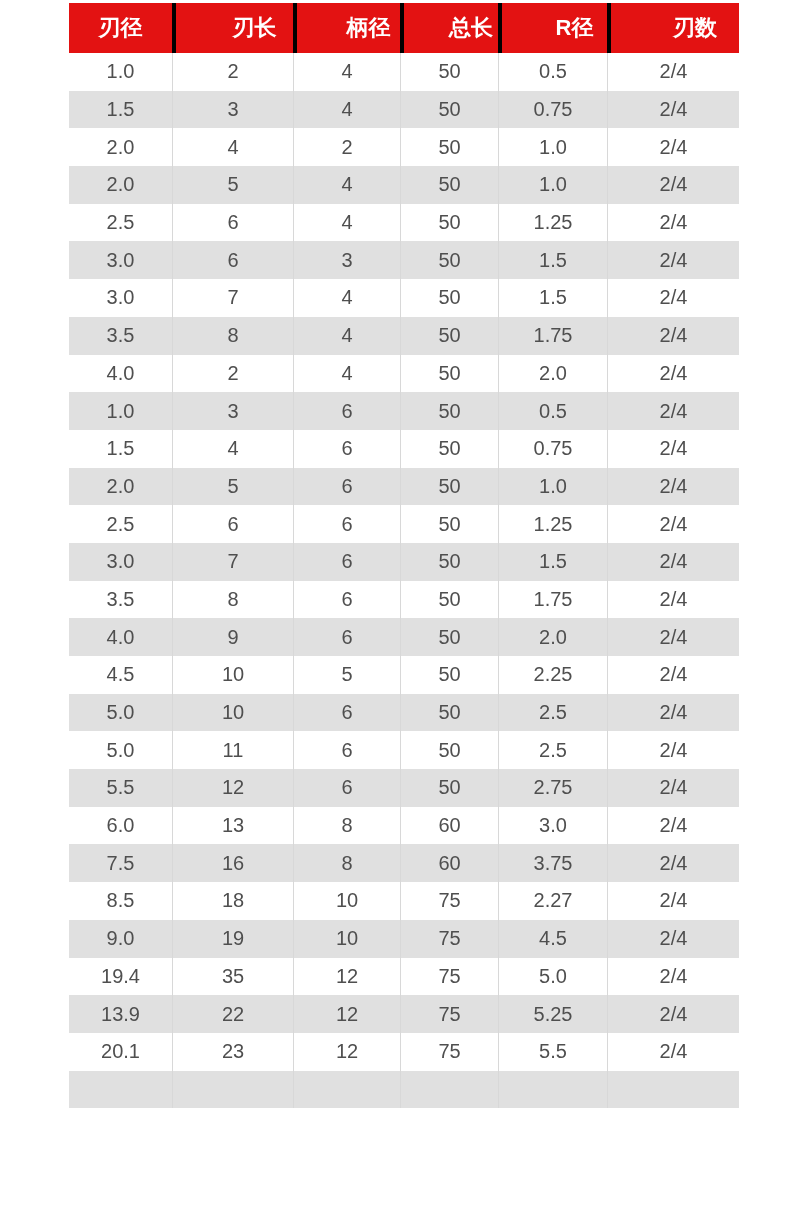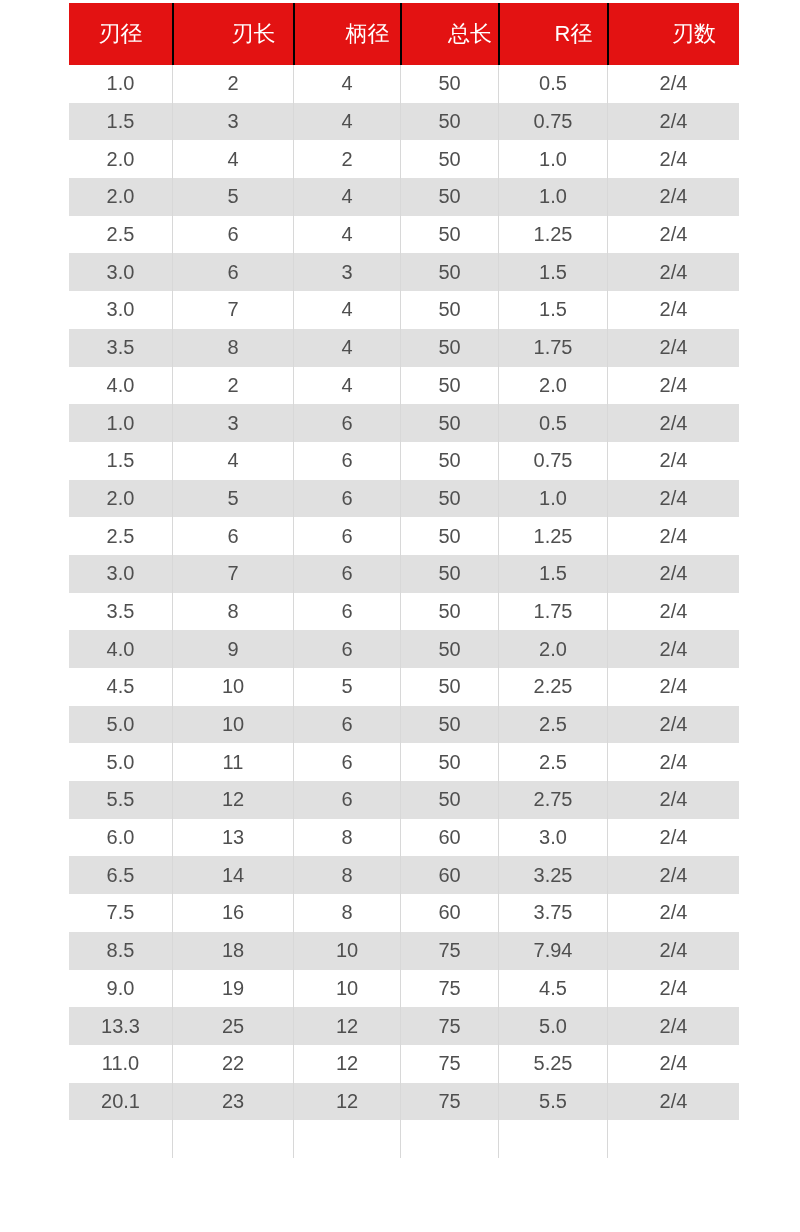--- a/index.html
+++ b/index.html
@@ -34,29 +34,29 @@
   col.c0{width:103px;}
   col.c1{width:121px;}
   col.c2{width:107px;}
   col.c3{width:98px;}
   col.c4{width:109px;}
   col.c5{width:132px;}
   th{
     background:var(--header-bg);
     color:var(--header-text);
     font-size:22px;
-    font-weight:400;
-    height:62px;
+    font-weight:700;
+    height:50px;
     text-align:center;
     vertical-align:middle;
     box-sizing:border-box;
     padding:0;
   }
   th + th{
-    border-left:2px solid #000000;
+    border-left:4px solid #000000;
     padding-left:40px;
   }
   td{
     color:var(--row-text);
     font-size:20px;
     height:37.7px;
     text-align:center;
     vertical-align:middle;
     box-sizing:border-box;
     padding:0;
@@ -255,61 +255,53 @@
         </tr>
         <tr>
           <td>6.0</td>
           <td>13</td>
           <td>8</td>
           <td>60</td>
           <td>3.0</td>
           <td>2/4</td>
         </tr>
         <tr>
-          <td>6.5</td>
-          <td>14</td>
-          <td>8</td>
-          <td>60</td>
-          <td>3.25</td>
-          <td>2/4</td>
-        </tr>
-        <tr>
           <td>7.5</td>
           <td>16</td>
           <td>8</td>
           <td>60</td>
           <td>3.75</td>
           <td>2/4</td>
         </tr>
         <tr>
           <td>8.5</td>
           <td>18</td>
           <td>10</td>
           <td>75</td>
-          <td>7.94</td>
+          <td>2.27</td>
           <td>2/4</td>
         </tr>
         <tr>
           <td>9.0</td>
           <td>19</td>
           <td>10</td>
           <td>75</td>
           <td>4.5</td>
           <td>2/4</td>
         </tr>
         <tr>
-          <td>13.3</td>
-          <td>25</td>
+          <td>19.4</td>
+          <td>35</td>
           <td>12</td>
           <td>75</td>
           <td>5.0</td>
           <td>2/4</td>
         </tr>
         <tr>
-          <td>11.0</td>
+          <td>13.9</td>
           <td>22</td>
           <td>12</td>
           <td>75</td>
           <td>5.25</td>
           <td>2/4</td>
         </tr>
         <tr>
           <td>20.1</td>
           <td>23</td>
           <td>12</td>

